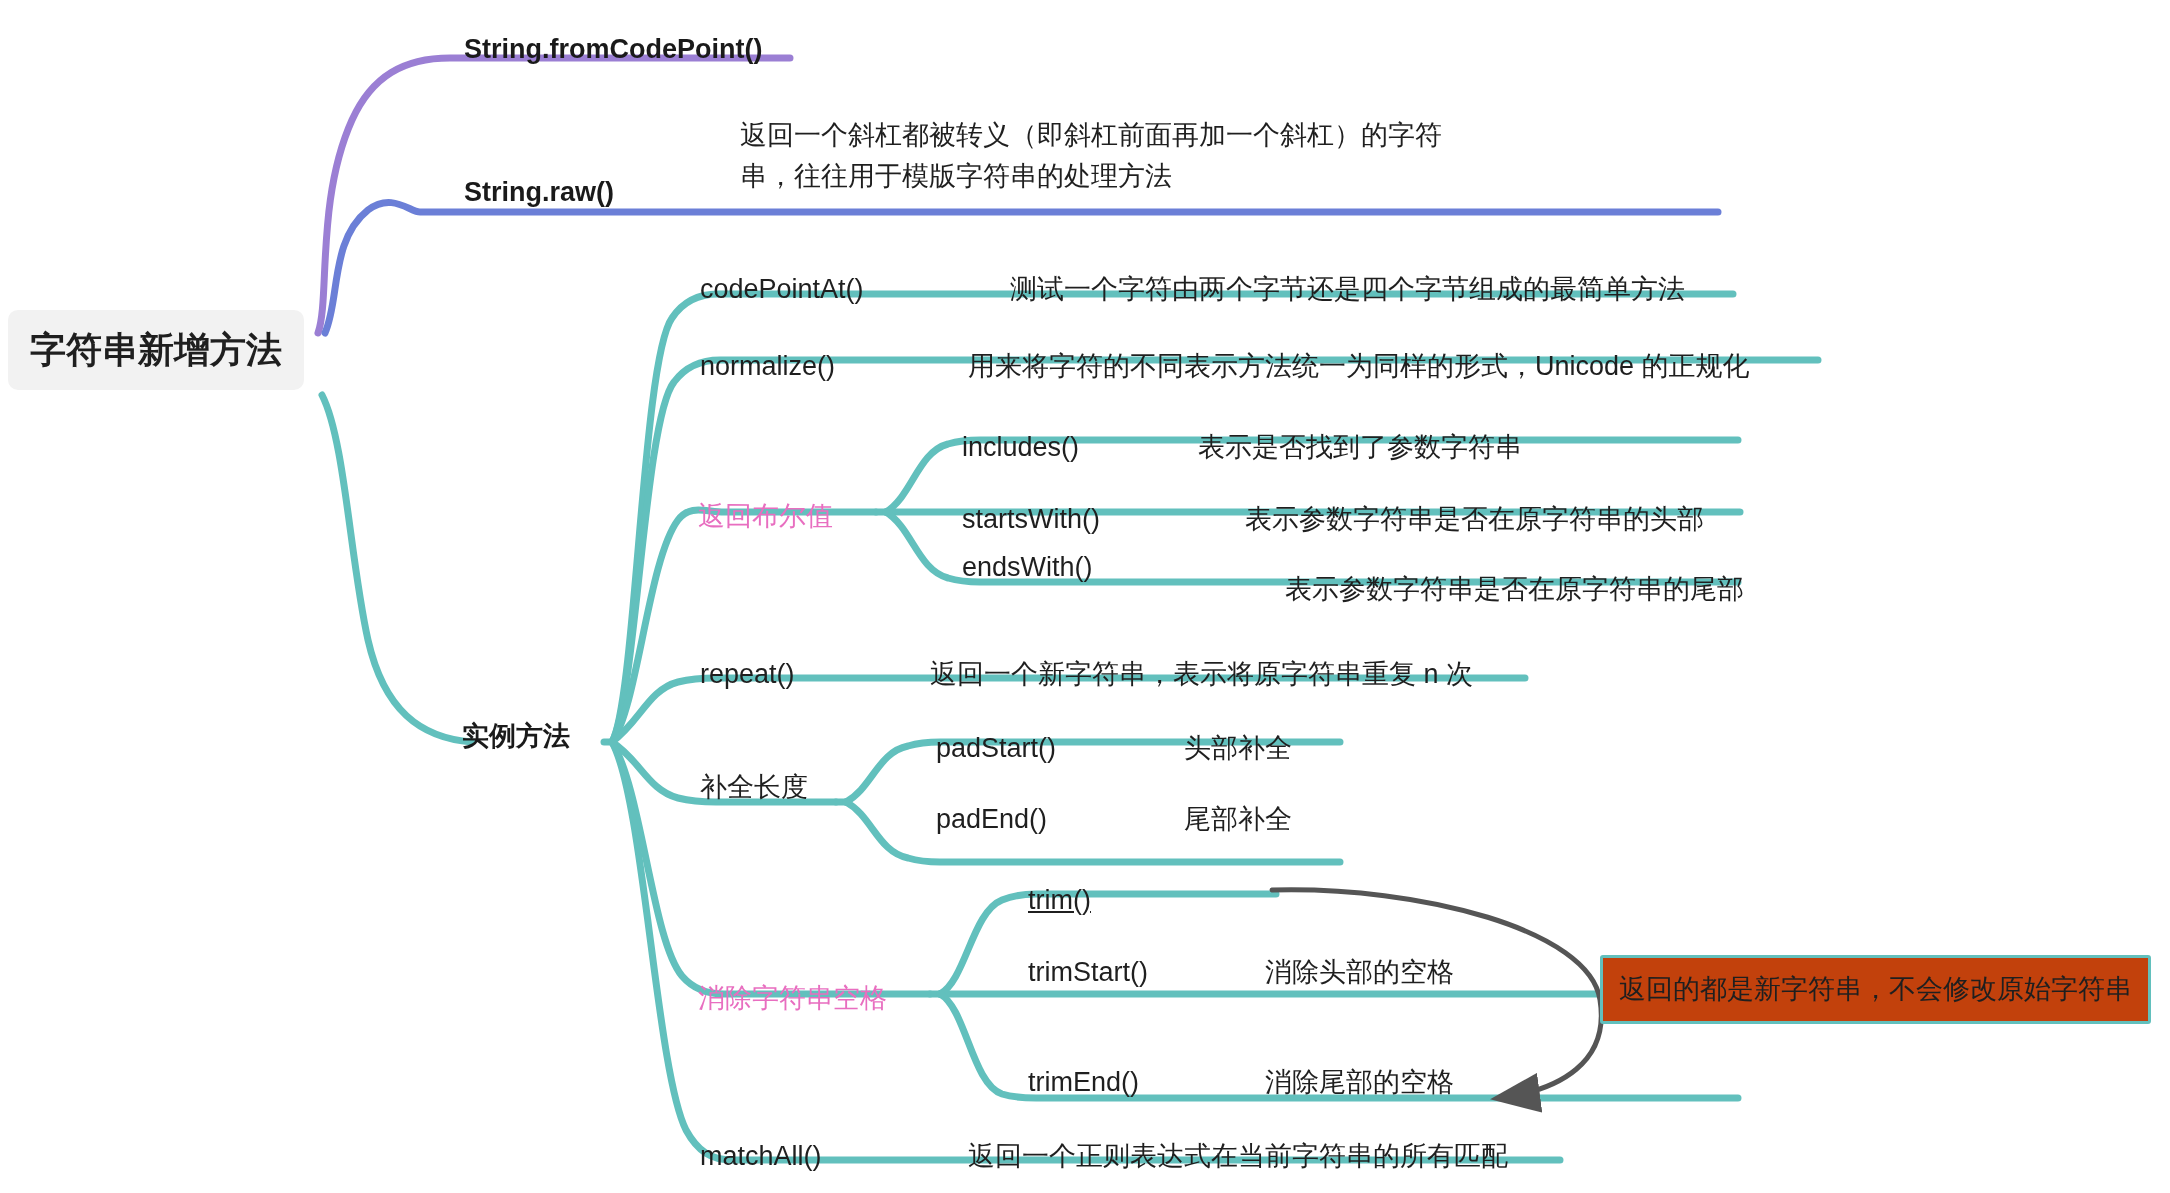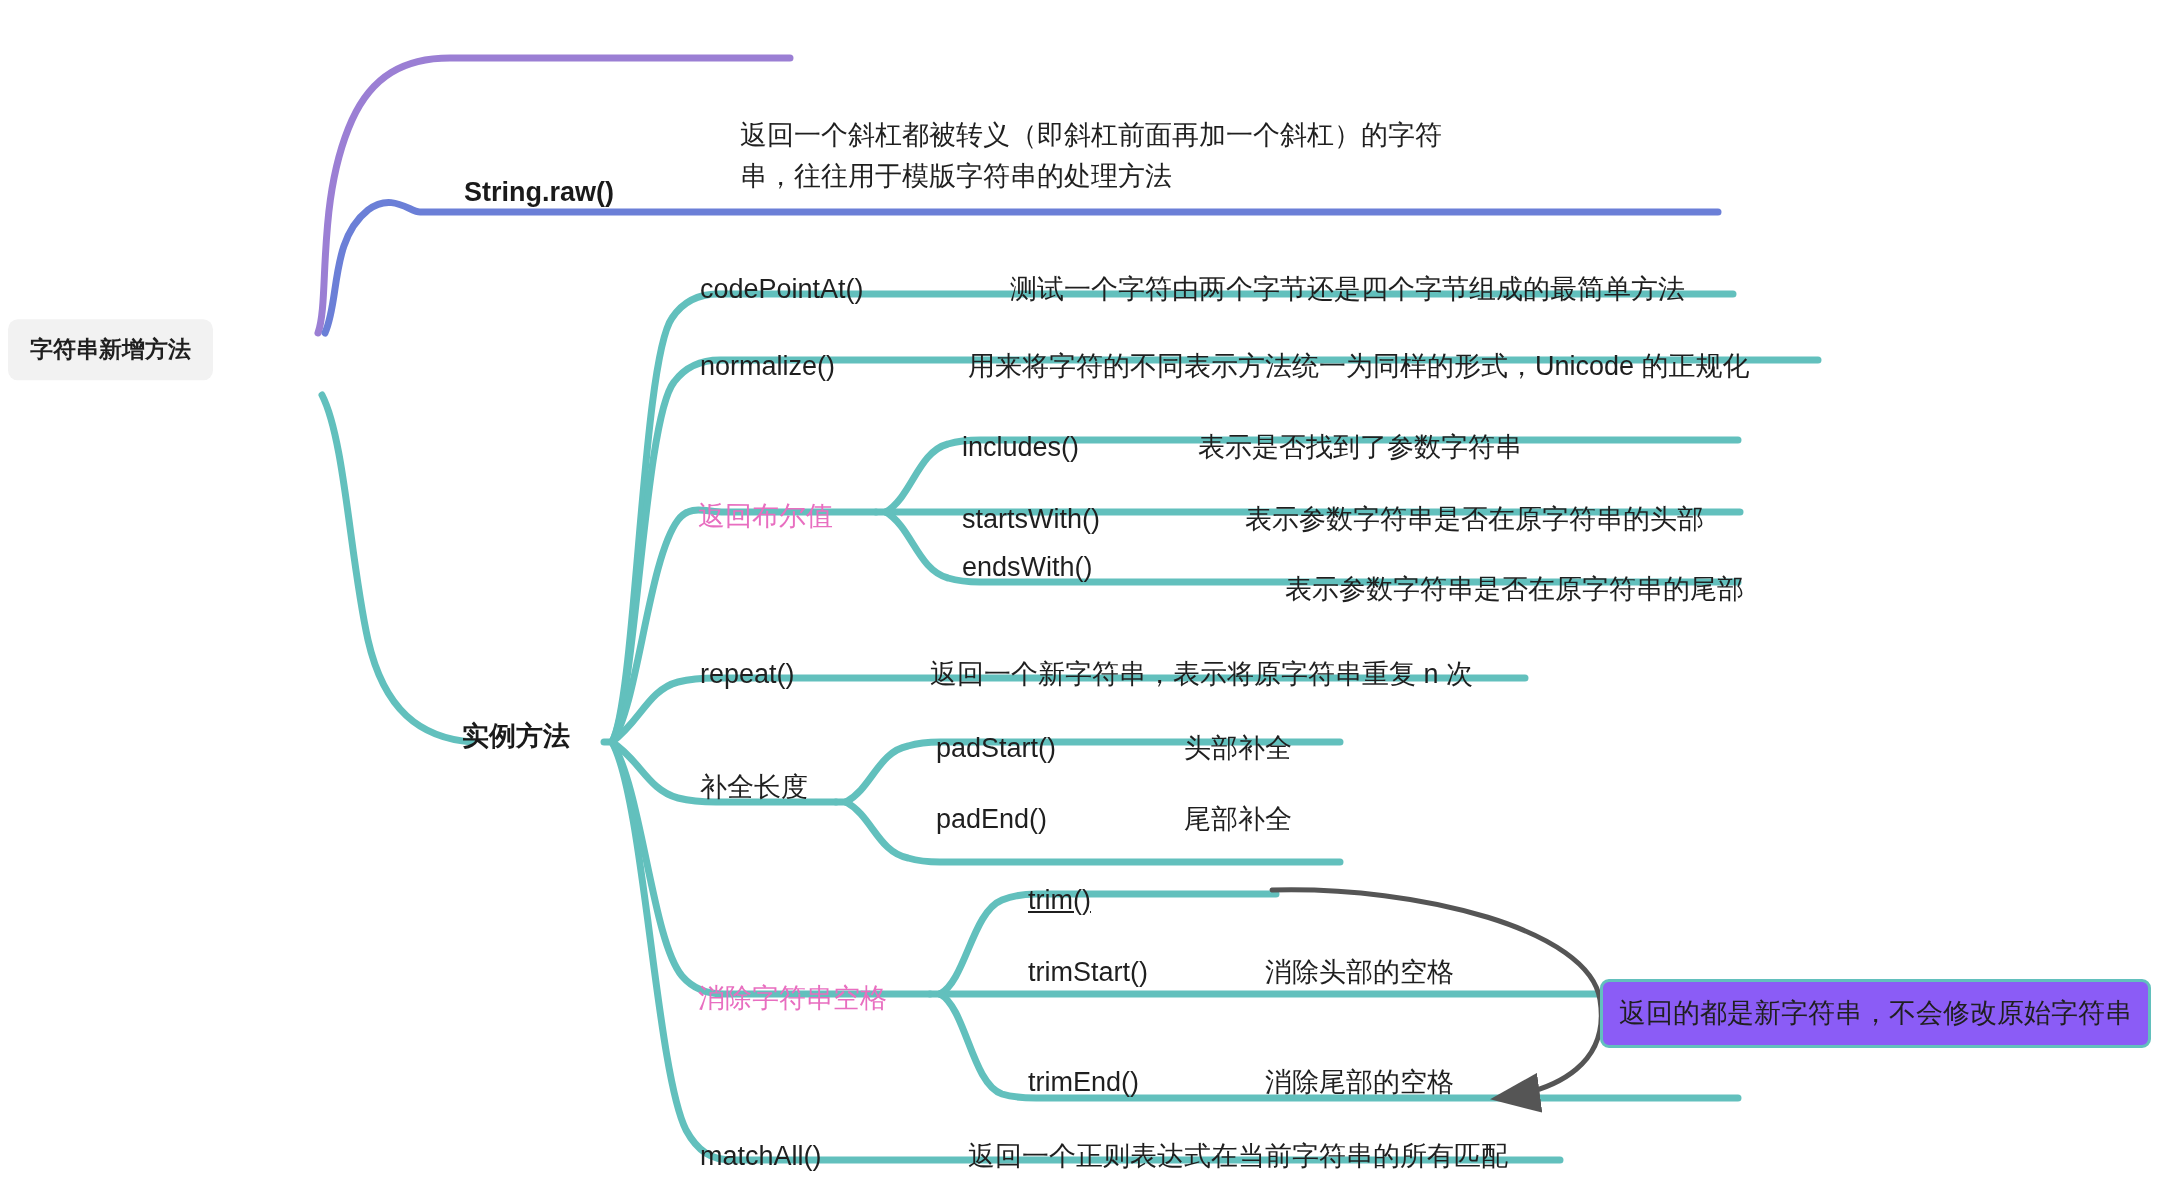--- a/index.html
+++ b/index.html
@@ -24,21 +24,21 @@
     width: 2170px; height: 1193px;
     pointer-events: none;
   }
   .node {
     position: absolute;
     white-space: nowrap;
     color: #262626;
     line-height: 1.45;
   }
   .node-root {
-    font-size: 23px;
+    font-size: 36px;
     font-weight: bold;
     background: #f2f2f2;
     border-radius: 10px;
     padding: 14px 22px;
     color: #1f1f1f;
   }
   .node-topic {
     font-size: 27px;
     font-weight: bold;
     color: #1a1a1a;
@@ -59,24 +59,23 @@
   }
   .node-desc.two-line {
     white-space: normal;
     width: 740px;
     line-height: 1.5;
   }
   .node-callout {
     font-size: 27px;
     color: #1f1f1f;
     border: 3px solid #62c0bd;
-    border-radius: 9px;
+    border-radius: 3px;
     padding: 12px 16px;
-    background: #8b5cf6;
-    margin-top: 24px;
+    background: #c2410c;
   }
 </style>
 </head>
 <body>
 
 <div id="mindmap-root">
 
   <svg class="edges" viewBox="0 0 2170 1193" xmlns="http://www.w3.org/2000/svg">
 
     <path d="M 318,333 C 330,300 316,200 352,120 C 372,76 404,58 450,58 L 790,58" fill="none" stroke="#9b7fd4" stroke-width="7" stroke-linecap="round"></path>
@@ -124,20 +123,21 @@
     <defs>
       <marker id="arrowhead-gray" markerWidth="10" markerHeight="8" refX="8" refY="4" orient="auto" markerUnits="strokeWidth">
         <path d="M0,0 L10,4 L0,8 z" fill="#555555"></path>
       </marker>
     </defs>
     <path d="M 1272,890 C 1420,886 1590,930 1600,1000 C 1610,1062 1560,1090 1500,1098" fill="none" stroke="#555555" stroke-width="5" stroke-linecap="round" marker-end="url(#arrowhead-gray)"></path>
   </svg>
 
   <div class="node node-root" style="left:8px; top:350px; transform:translateY(-50%);">字符串新增方法</div>
 
+  <div class="node node-topic" style="left:464px; top:30px;">String.fromCodePoint()</div>
 
   <div class="node node-topic" style="left:464px; top:173px;">String.raw()</div>
 
   <div class="node node-desc two-line" style="left:740px; top:115px;">返回一个斜杠都被转义（即斜杠前面再加一个斜杠）的字符串，往往用于模版字符串的处理方法</div>
 
   <div class="node node-topic" style="left:462px; top:698px;margin-top:19px;">实例方法</div>
 
   <div class="node node-sub" style="left:700px; top:270px;">codePointAt()</div>
   <div class="node node-desc" style="left:1010px; top:270px;">测试一个字符由两个字节还是四个字节组成的最简单方法</div>
 

